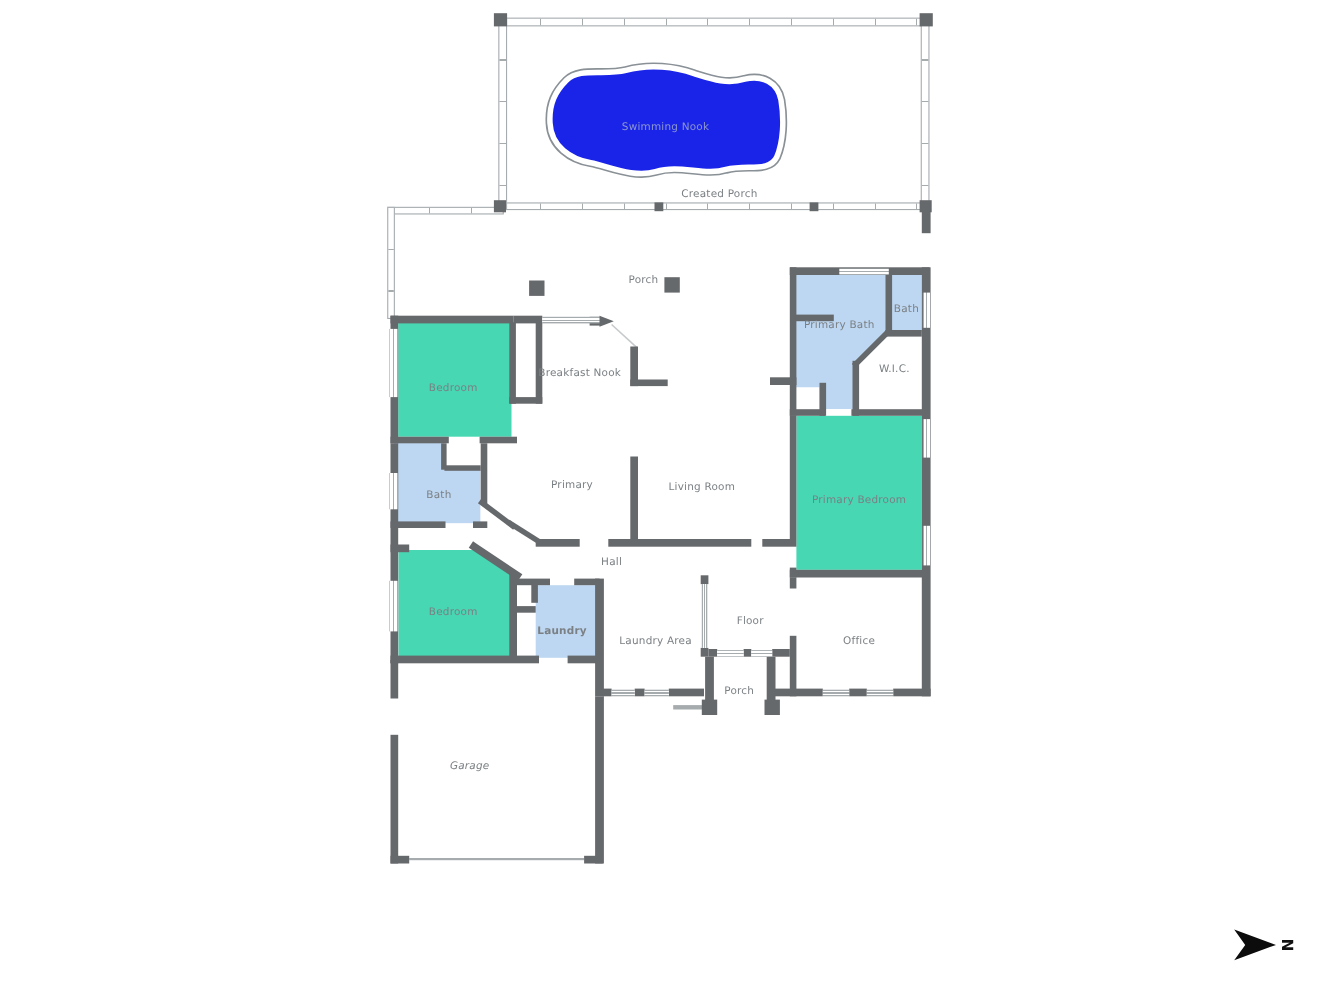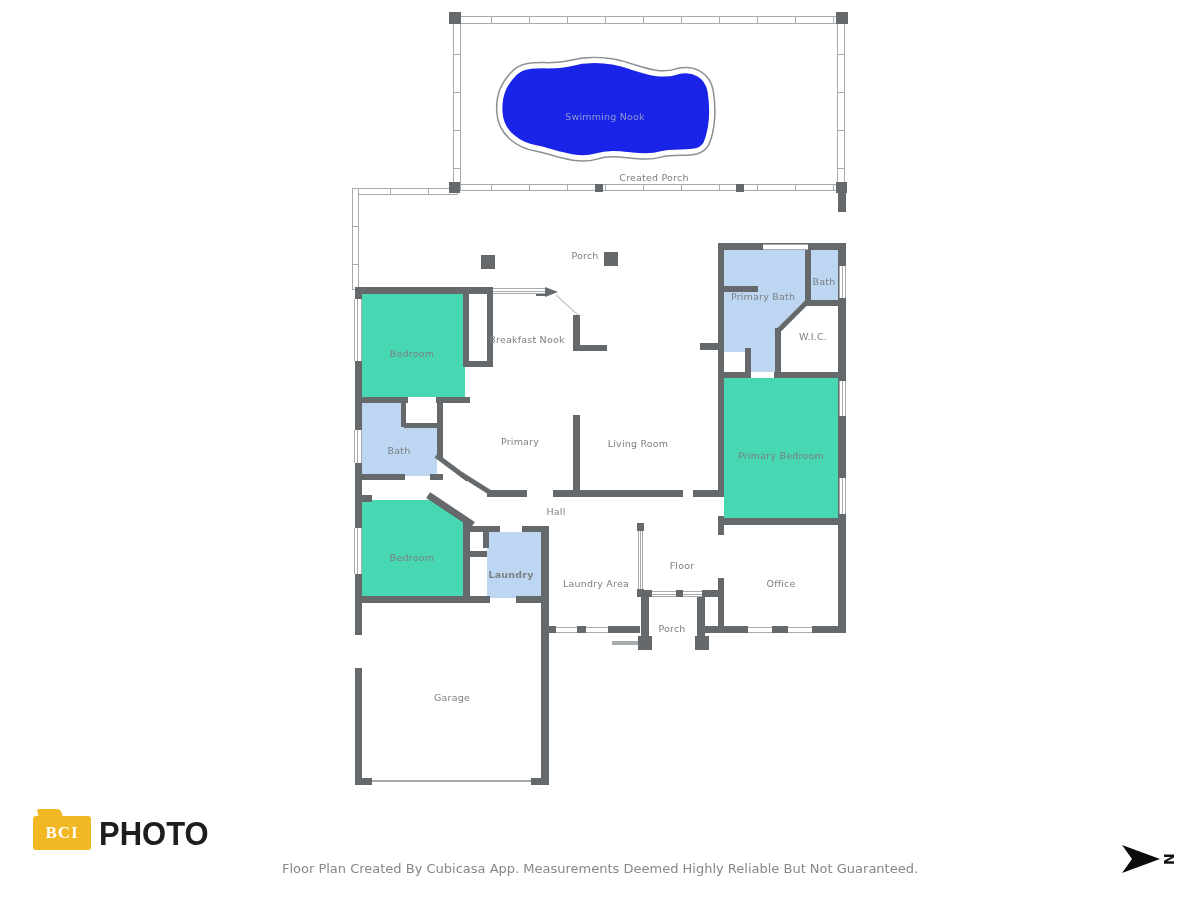--- a/index.html
+++ b/index.html
@@ -197,22 +197,15 @@
   <span class="lbl" style="left:813px;top:336px;">W.I.C.</span>
   <span class="lbl" style="left:781px;top:455px;">Primary Bedroom</span>
   <span class="lbl" style="left:399px;top:450px;">Bath</span>
   <span class="lbl" style="left:556px;top:511px;">Hall</span>
   <span class="lbl" style="left:412px;top:557px;">Bedroom</span>
   <span class="lbl" style="left:511px;top:574px;font-weight:bold;">Laundry</span>
   <span class="lbl" style="left:596px;top:583px;">Laundry Area</span>
   <span class="lbl" style="left:682px;top:565px;">Floor</span>
   <span class="lbl" style="left:781px;top:583px;">Office</span>
   <span class="lbl" style="left:672px;top:628px;">Porch</span>
-  <span class="lbl" style="left:452px;top:697px;">Garage</span>
-
-  <div class="logo">
-    <div class="cam">
-      <div class="cam-txt">BCI</div>
-    </div>
-    <div class="logo-word">PHOTO</div>
-  </div>
-  <div class="caption">Floor Plan Created By Cubicasa App. Measurements Deemed Highly Reliable But Not Guaranteed.</div>
+  <span class="lbl" style="left:427px;top:697px;font-style:italic;">Garage</span>
+
 </div>
 
 </body></html>

